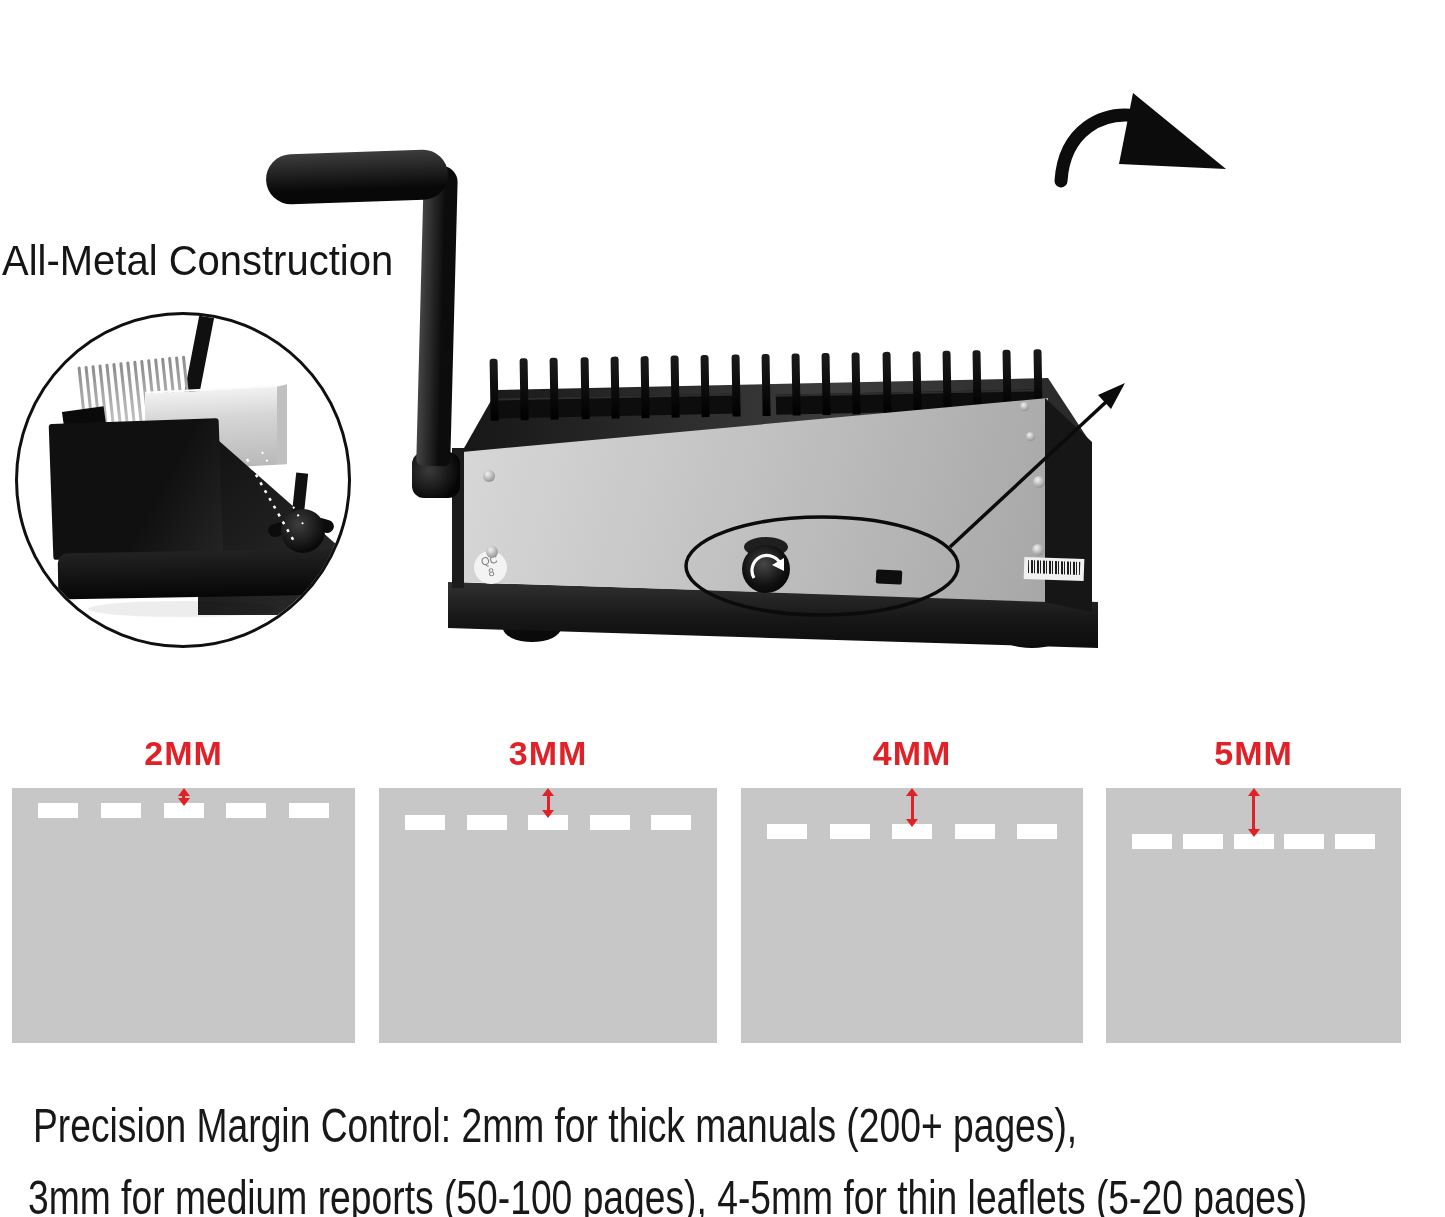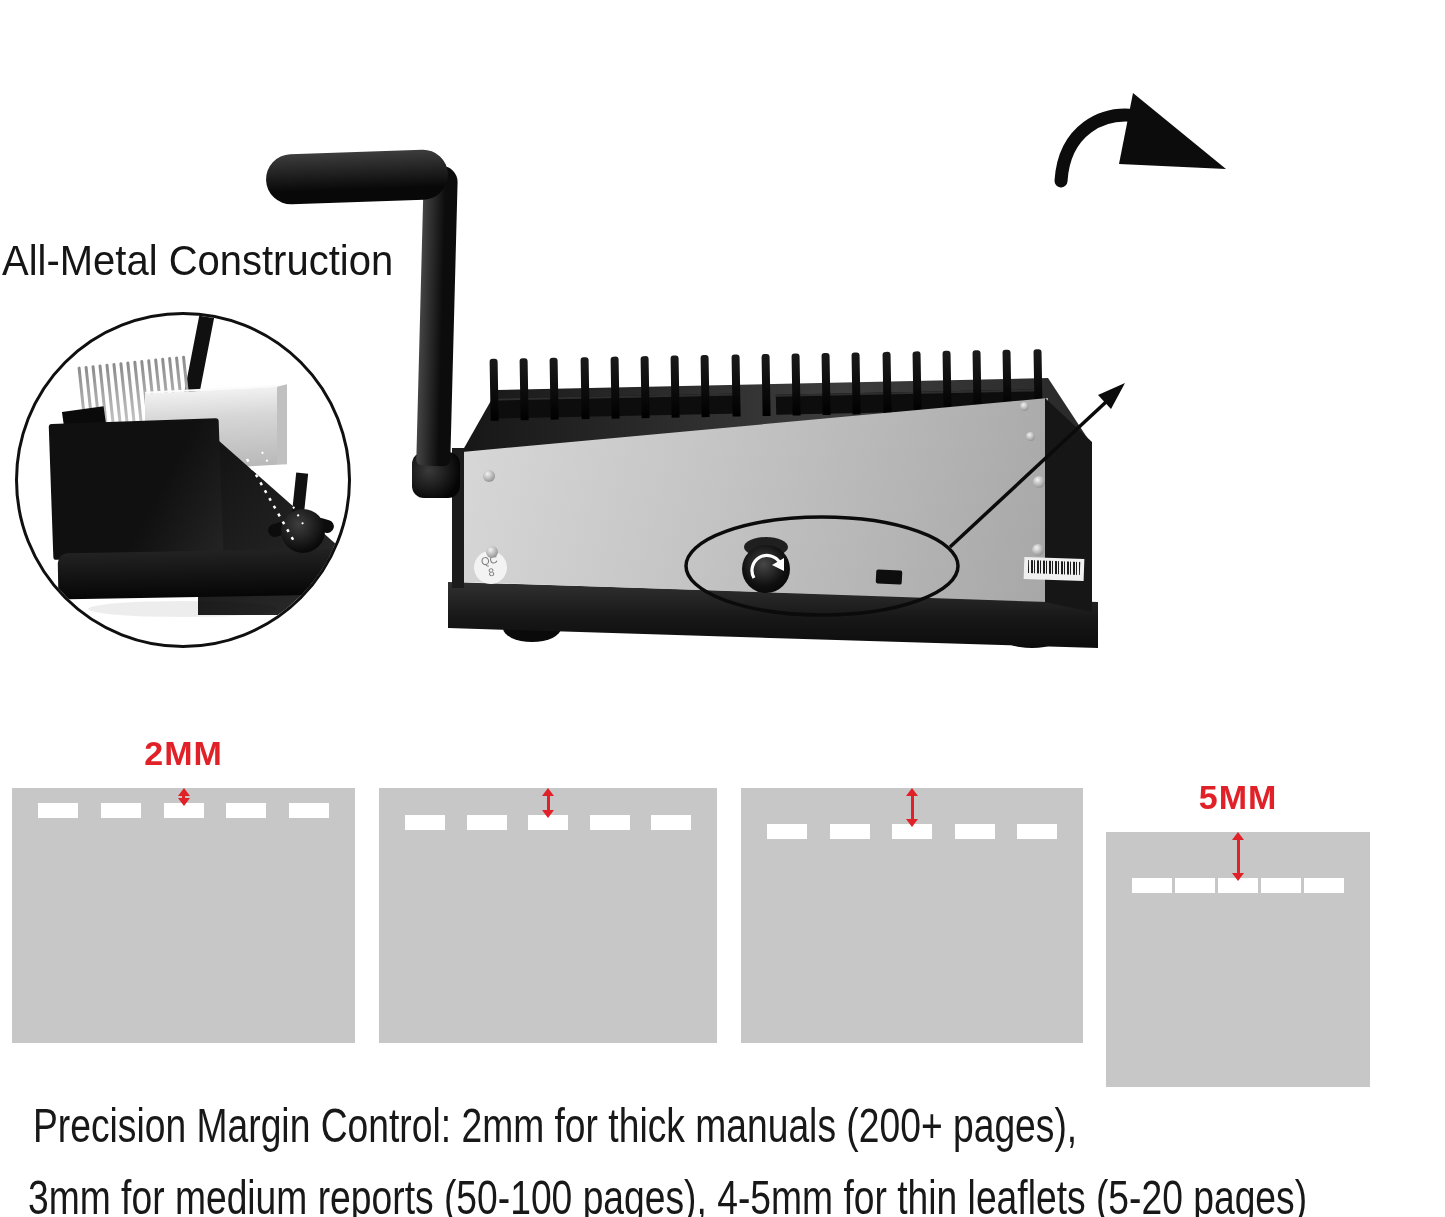--- a/index.html
+++ b/index.html
@@ -90,21 +90,21 @@
   .m-barcode{position:absolute;left:1024px;top:558px;width:60px;height:22px;background:#f0f0f0;transform:rotate(2deg);padding:3px 4px 6px;box-sizing:border-box;}
   .m-barcode .bars{width:100%;height:100%;
     background:repeating-linear-gradient(90deg,#1c1c1c 0 1px,transparent 1px 3px,#1c1c1c 3px 5px,transparent 5px 6px);}
   .screw{position:absolute;width:12px;height:12px;border-radius:50%;
     background:radial-gradient(circle at 38% 32%,#f2f2f2,#9a9a9a 70%,#6f6f6f);}
   
   .mpanel{position:absolute;top:788px;height:255px;background:var(--panel-gray);}
   .mpanel.p1{left:12px;width:343px;}
   .mpanel.p2{left:379px;width:338px;}
   .mpanel.p3{left:741px;width:342px;}
-  .mpanel.p4{left:1106px;width:264px;margin-top:44px;}
+  .mpanel.p4{left:1106px;width:295px;}
   .mlabel{position:absolute;top:-54px;left:0;right:0;text-align:center;font-weight:bold;
     font-size:34px;color:var(--red);letter-spacing:1px;}
   .dashrow{position:absolute;left:0;right:0;display:flex;justify-content:space-between;padding:0 26px;}
   .dash{width:40px;height:15px;background:#fff;}
   .varrow{position:absolute;left:50%;top:3px;width:3px;margin-left:-1.5px;background:var(--red);}
   .varrow::before{content:"";position:absolute;top:-3px;left:50%;transform:translateX(-50%);
     border:6px solid transparent;border-top:none;border-bottom:8px solid var(--red);}
   .varrow::after{content:"";position:absolute;bottom:-3px;left:50%;transform:translateX(-50%);
     border:6px solid transparent;border-bottom:none;border-top:8px solid var(--red);}
   
@@ -210,30 +210,32 @@
     <div class="dashrow" style="top: 15px;">
         <span class="dash"></span>
         <span class="dash"></span>
         <span class="dash"></span>
         <span class="dash"></span>
         <span class="dash"></span>
       </div>
     <div class="varrow" style="height: 12px;"></div>
   </div>
   <div class="mpanel p2">
+    <div class="mlabel">3MM</div>
     <div class="dashrow" style="top: 27px;">
         <span class="dash"></span>
         <span class="dash"></span>
         <span class="dash"></span>
         <span class="dash"></span>
         <span class="dash"></span>
       </div>
     <div class="varrow" style="height: 24px;"></div>
   </div>
   <div class="mpanel p3">
+    <div class="mlabel">4MM</div>
     <div class="dashrow" style="top: 36px;">
         <span class="dash"></span>
         <span class="dash"></span>
         <span class="dash"></span>
         <span class="dash"></span>
         <span class="dash"></span>
       </div>
     <div class="varrow" style="height: 33px;"></div>
   </div>
   <div class="mpanel p4">

